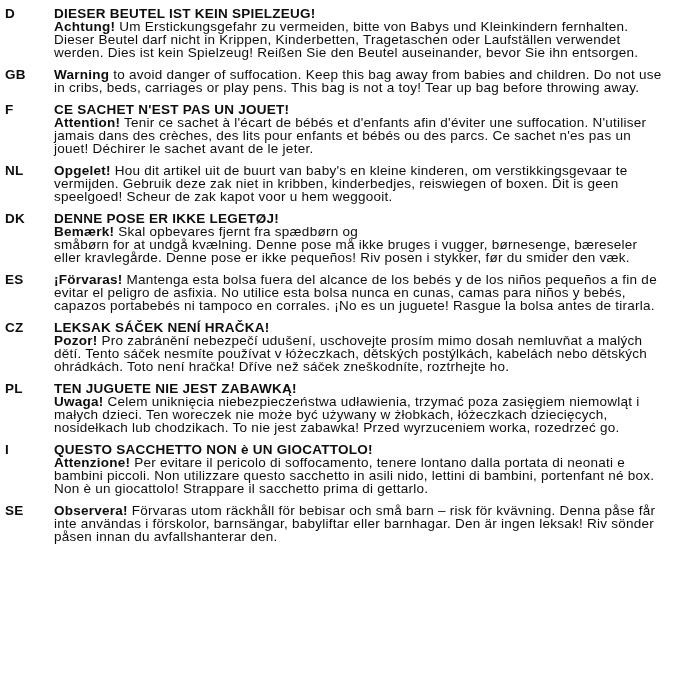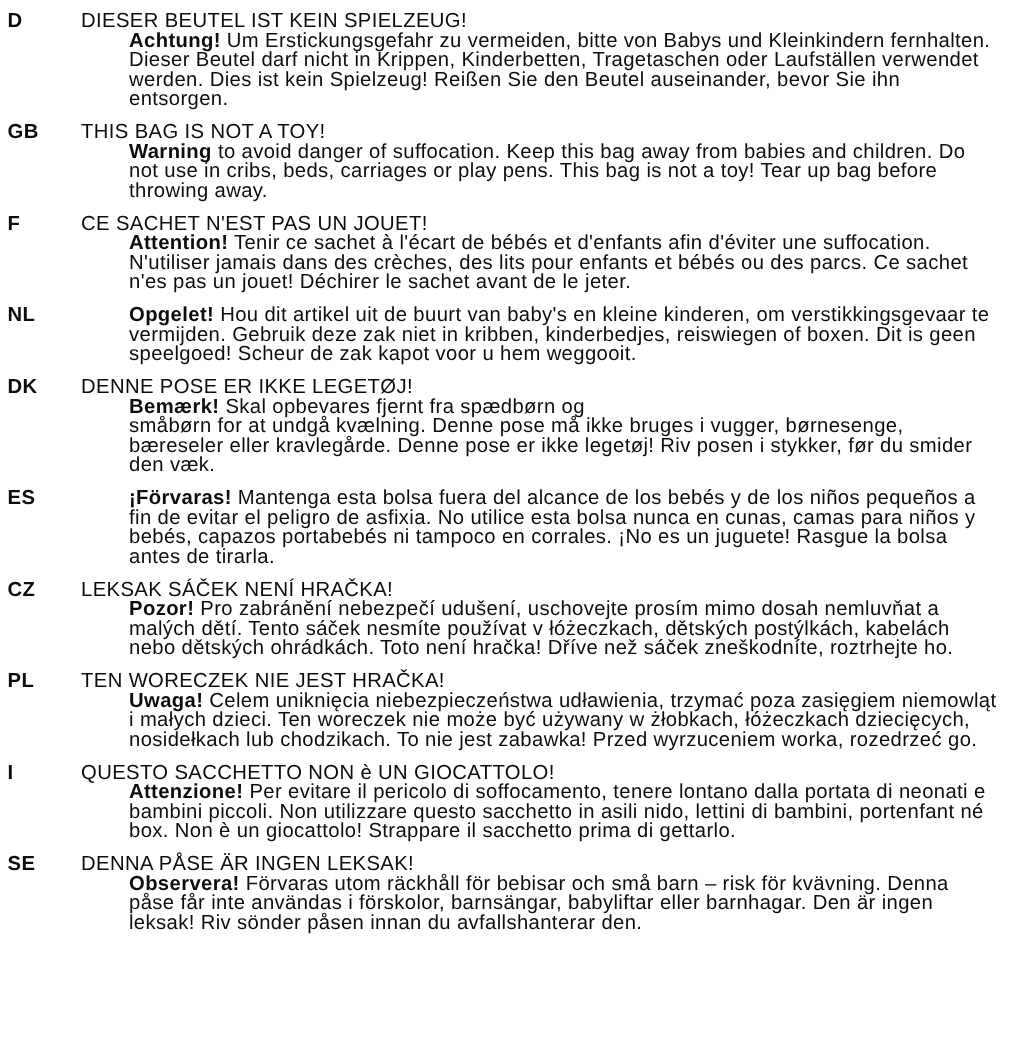--- a/index.html
+++ b/index.html
@@ -36,26 +36,25 @@
     white-space: pre-wrap;
   }
   .textcol {
     flex: 1 1 auto;
     max-width: 612px;
     font-size: 13.5px;
     line-height: 13px;
     letter-spacing: 0.25px;
   }
   .heading {
-    font-weight: 400;
+    font-weight: 700;
     white-space: pre-wrap;
   }
   .para {
     white-space: pre-wrap;
-    margin-left: 32px;
   }
   .lead {
     font-weight: 700;
   }
 </style>
 </head>
 <body>
 
 <div class="label-doc">
 
@@ -63,21 +62,20 @@
     <div class="code">D</div>
     <div class="textcol">
       <div class="heading">DIESER BEUTEL IST KEIN SPIELZEUG!</div>
       <div class="para"><span class="lead">Achtung!</span><span> Um Erstickungsgefahr zu vermeiden, bitte von Babys und Kleinkindern fernhalten. Dieser Beutel darf nicht in Krippen, Kinderbetten, Tragetaschen oder Laufställen verwendet werden. Dies ist kein Spielzeug! Reißen Sie den Beutel auseinander, bevor Sie ihn entsorgen.</span></div>
     </div>
   </div>
 
   <div class="section">
     <div class="code">GB</div>
     <div class="textcol">
-      <div class="heading">THIS BAG IS NOT A TOY!</div>
       <div class="para"><span class="lead">Warning</span><span> to avoid danger of suffocation. Keep this bag away from babies and children. Do not use in cribs, beds, carriages or play pens. This bag is not a toy! Tear up bag before throwing away.</span></div>
     </div>
   </div>
 
   <div class="section">
     <div class="code">F</div>
     <div class="textcol">
       <div class="heading">CE SACHET N'EST PAS UN JOUET!</div>
       <div class="para"><span class="lead">Attention!</span><span> Tenir ce sachet à l'écart de bébés et d'enfants afin d'éviter une suffocation. N'utiliser jamais dans des crèches, des lits pour enfants et bébés ou des parcs. Ce sachet n'es pas un jouet! Déchirer le sachet avant de le jeter.</span></div>
     </div>
@@ -88,21 +86,21 @@
     <div class="textcol">
       <div class="para"><span class="lead">Opgelet!</span><span> Hou dit artikel uit de buurt van baby's en kleine kinderen, om verstikkingsgevaar te vermijden. Gebruik deze zak niet in kribben, kinderbedjes, reiswiegen of boxen. Dit is geen speelgoed! Scheur de zak kapot voor u hem weggooit.</span></div>
     </div>
   </div>
 
   <div class="section">
     <div class="code">DK</div>
     <div class="textcol">
       <div class="heading">DENNE POSE ER IKKE LEGETØJ!</div>
       <div class="para"><span class="lead">Bemærk!</span><span> Skal opbevares fjernt fra spædbørn og
-småbørn for at undgå kvælning. Denne pose må ikke bruges i vugger, børnesenge, bæreseler eller kravlegårde. Denne pose er ikke legetøj! Riv posen i stykker, før du smider den væk.</span></div>
+småbørn for at undgå kvælning. Denne pose må ikke bruges i vugger, børnesenge, bæreseler eller kravlegårde. Denne pose er ikke pequeños! Riv posen i stykker, før du smider den væk.</span></div>
     </div>
   </div>
 
   <div class="section">
     <div class="code">ES</div>
     <div class="textcol">
       <div class="para"><span class="lead">¡Förvaras!</span><span> Mantenga esta bolsa fuera del alcance de los bebés y de los niños pequeños a fin de evitar el peligro de asfixia. No utilice esta bolsa nunca en cunas, camas para niños y bebés, capazos portabebés ni tampoco en corrales. ¡No es un juguete! Rasgue la bolsa antes de tirarla.</span></div>
     </div>
   </div>
 
@@ -110,34 +108,33 @@
     <div class="code">CZ</div>
     <div class="textcol">
       <div class="heading">LEKSAK SÁČEK NENÍ HRAČKA!</div>
       <div class="para"><span class="lead">Pozor!</span><span> Pro zabránění nebezpečí udušení, uschovejte prosím mimo dosah nemluvňat a malých dětí. Tento sáček nesmíte používat v łóżeczkach, dětských postýlkách, kabelách nebo dětských ohrádkách. Toto není hračka! Dříve než sáček zneškodníte, roztrhejte ho.</span></div>
     </div>
   </div>
 
   <div class="section">
     <div class="code">PL</div>
     <div class="textcol">
-      <div class="heading">TEN WORECZEK NIE JEST HRAČKA!</div>
+      <div class="heading">TEN JUGUETE NIE JEST ZABAWKĄ!</div>
       <div class="para"><span class="lead">Uwaga!</span><span> Celem uniknięcia niebezpieczeństwa udławienia, trzymać poza zasięgiem niemowląt i małych dzieci. Ten woreczek nie może być używany w żłobkach, łóżeczkach dziecięcych, nosidełkach lub chodzikach. To nie jest zabawka! Przed wyrzuceniem worka, rozedrzeć go.</span></div>
     </div>
   </div>
 
   <div class="section">
     <div class="code">I</div>
     <div class="textcol">
       <div class="heading">QUESTO SACCHETTO NON è UN GIOCATTOLO!</div>
       <div class="para"><span class="lead">Attenzione!</span><span> Per evitare il pericolo di soffocamento, tenere lontano dalla portata di neonati e bambini piccoli. Non utilizzare questo sacchetto in asili nido, lettini di bambini, portenfant né box. Non è un giocattolo! Strappare il sacchetto prima di gettarlo.</span></div>
     </div>
   </div>
 
   <div class="section">
     <div class="code">SE</div>
     <div class="textcol">
-      <div class="heading">DENNA PÅSE ÄR INGEN LEKSAK!</div>
       <div class="para"><span class="lead">Observera!</span><span> Förvaras utom räckhåll för bebisar och små barn – risk för kvävning. Denna påse får inte användas i förskolor, barnsängar, babyliftar eller barnhagar. Den är ingen leksak! Riv sönder påsen innan du avfallshanterar den.</span></div>
     </div>
   </div>
 
 </div>
 
 </body></html>

